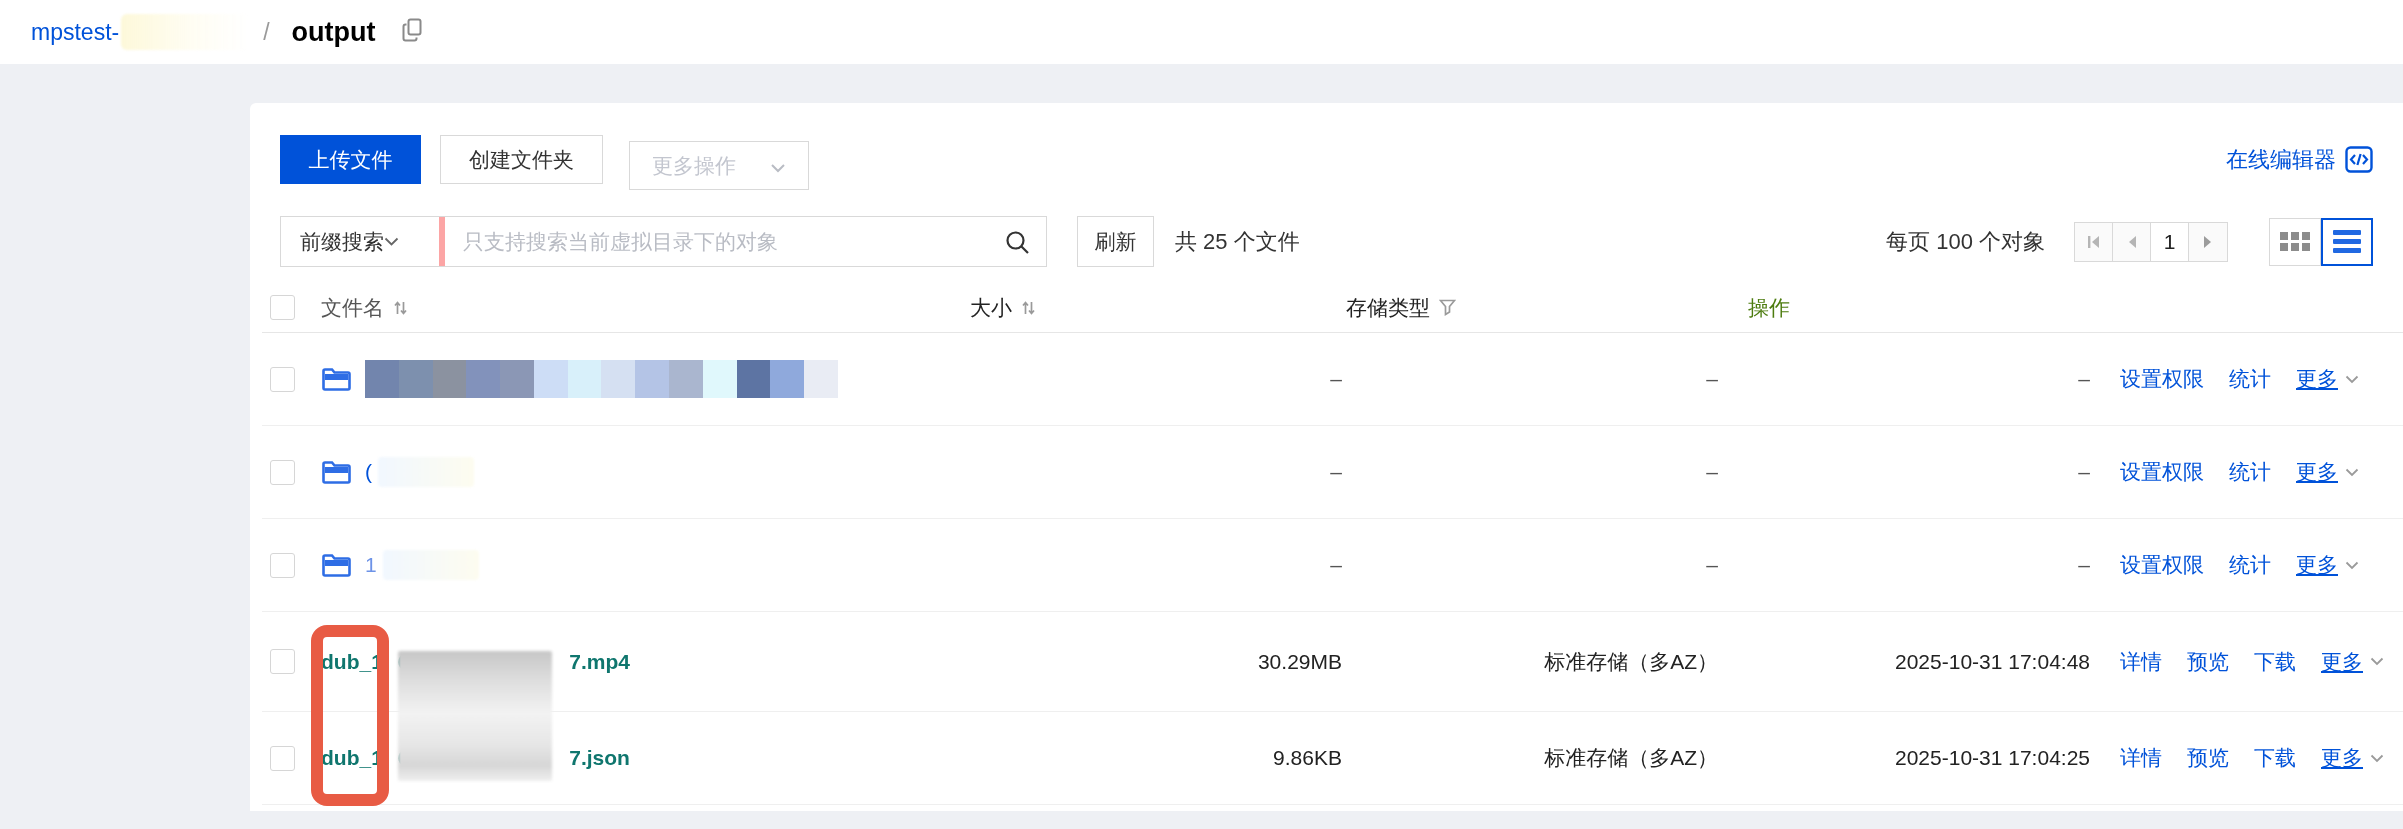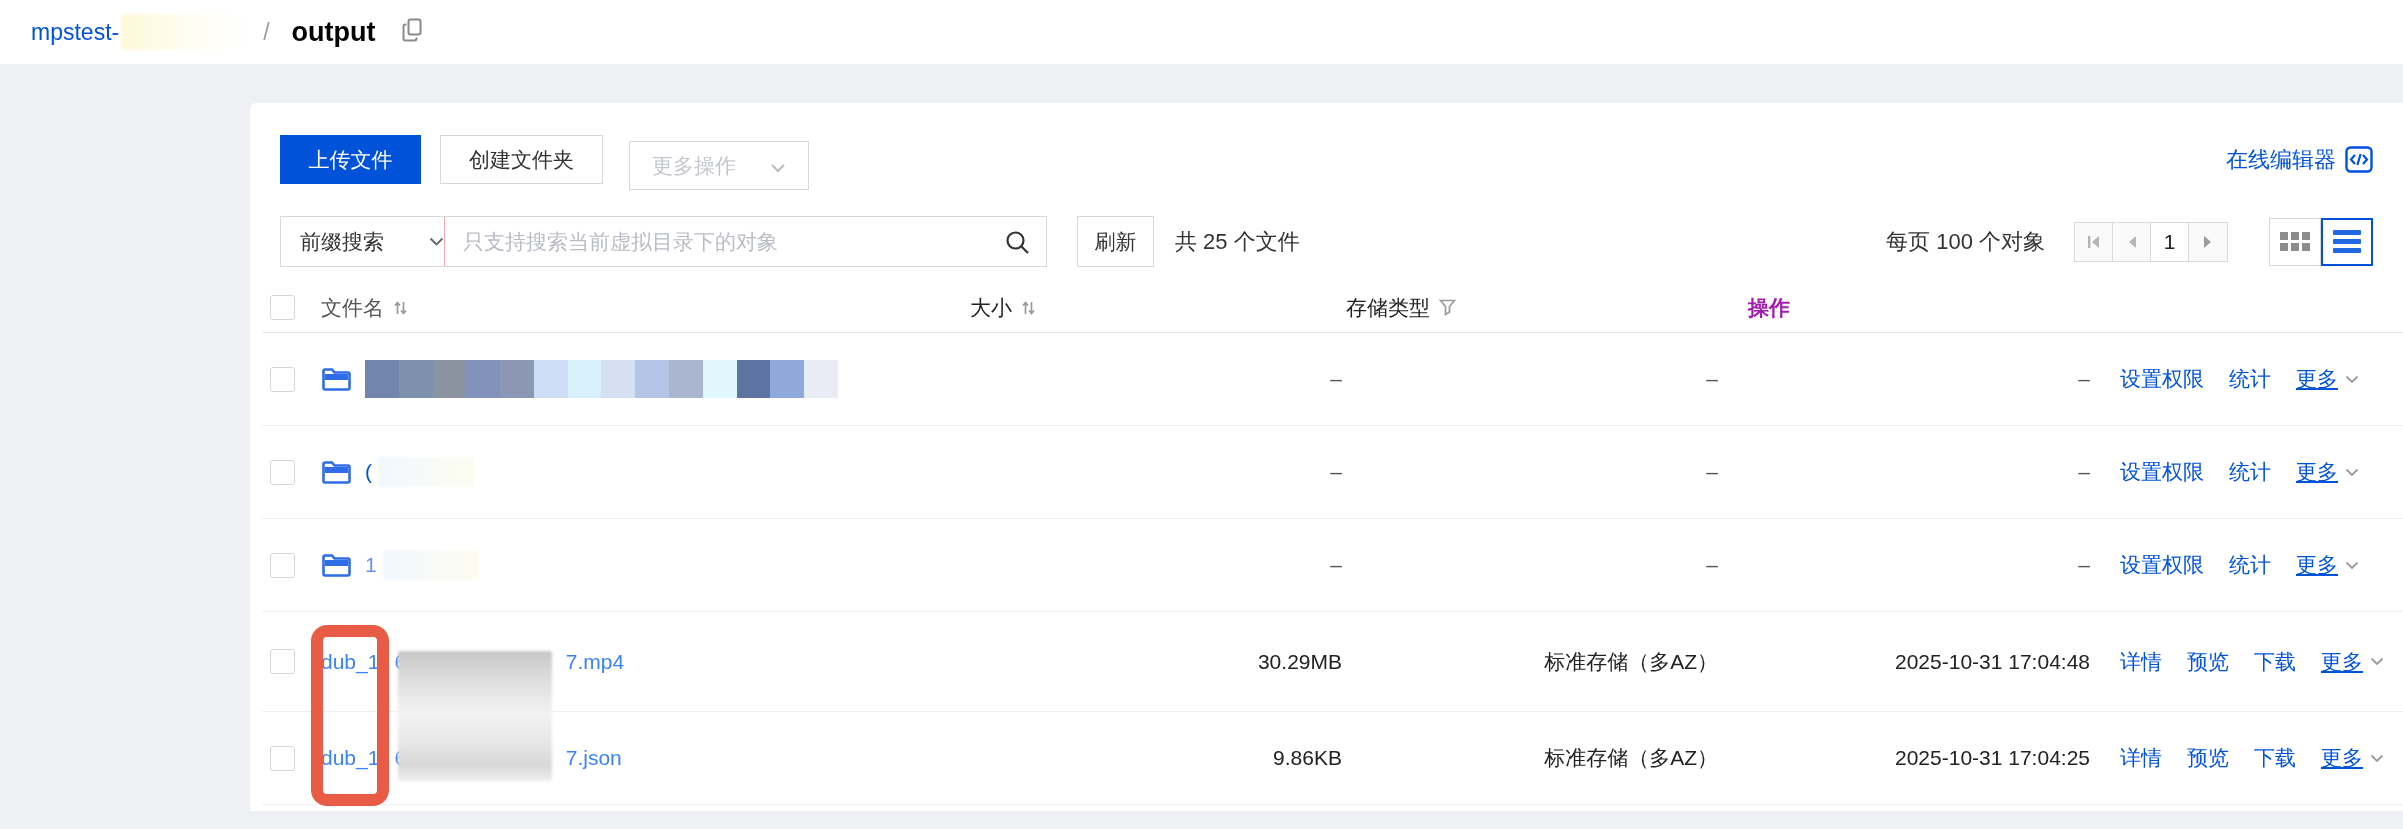--- a/index.html
+++ b/index.html
@@ -25,21 +25,21 @@
   .btn-primary { background:#0052d9; border-color:#0052d9; color:#fff; width:141px; padding:0; }
   .btn-create { margin-left:19px; }
   .btn-more { margin-left:26px; color:#c3c6cf; cursor:default; padding:0 22px;margin-top:12px; }
   .btn-more .chev { margin-left:34px; }
   .toolbar-spacer { flex:1; }
   .editor-link { display:inline-flex; align-items:center; color:#0052d9; font-size:22px; cursor:pointer; }
   .editor-link svg { margin-left:9px; }
   
   .search-row { position:absolute; left:30px; right:30px; top:113px; height:51px; display:flex; align-items:center; }
   .search-combo { display:flex; align-items:center; width:767px; height:51px; border:1px solid #d9d9d9; background:#fff; }
-  .search-mode { width:164px; height:100%; display:flex; align-items:center; justify-content:space-between; padding:0 0 0 19px; border-right:1px solid #fca5a5; cursor:pointer; }
+  .search-mode { width:164px; height:100%; display:flex; align-items:center; padding:0 0 0 19px; border-right:6px solid #fca5a5; cursor:pointer; }
   .search-mode-label { font-size:21px; color:#333; }
   .search-input { flex:1; height:100%; border:0; outline:none; font-size:21px; padding:0 14px 0 18px; color:#333; font-family:inherit; }
   .search-input::placeholder { color:#b9bcc4; }
   .search-glass { margin-right:16px; cursor:pointer; display:flex; }
   .btn-refresh { margin-left:30px; width:77px; height:51px; padding:0; }
   .total-files { margin-left:21px; font-size:22px; color:#333; }
   .pagesize { font-size:22px; color:#333; margin-right:29px; }
   .pager { display:flex; border:1px solid #d9d9d9; height:40px; background:#fff; }
   .pager-cell { width:38px; height:100%; display:flex; align-items:center; justify-content:center; border-right:1px solid #d9d9d9; cursor:pointer; background:#fafafa; }
   .pager-cell:last-child { border-right:0; }
@@ -49,36 +49,36 @@
   .vt-btn.active { border:2px solid #0052d9; }
   .grid-glyph { display:grid; grid-template-columns:repeat(3,8px); grid-gap:3px; }
   .grid-glyph i { width:8px; height:8px; background:#8c8c8c; display:block; }
   .list-glyph i { display:block; width:28px; height:5px; background:#2068e2; margin:4px 0; border-radius:1px; }
   
   .table { position:absolute; left:12px; right:0; top:180px;text-align:right; }
   .trow { display:grid; grid-template-columns:44px 660px 376px 376px 372px 1fr; align-items:center; border-bottom:1px solid #efefef; }
   .thead { height:50px; border-bottom:1px solid #e6e6e6; font-size:21px; color:#555; }
   .thead .hcell { display:flex; align-items:center; }
   .h-modified { color:#111; font-weight:bold; }
-  .h-actions { padding-left:30px; color:#a21caf;font-weight:bold; }
+  .h-actions { padding-left:30px; color:#4d7c0f; }
   .r-body { height:93px; font-size:21px; }
   .r-tall { height:100px; }
   .cell-name { display:flex; align-items:center; padding-left:15px; }
   .cell-plain { padding-left:4px; color:#222; }
   .dash { color:#555; }
   .checkbox { width:25px; height:25px; border:1px solid #d6d6d6; border-radius:3px; background:#fff; cursor:pointer; }
   .cbx-wrap { display:flex; justify-content:flex-start; padding-left:8px; }
   .folder-ic { margin-right:13px; display:flex; flex:none; }
   .folder-link { color:#0052d9; cursor:pointer; }
   .faint-redact { height:30px; width:96px; margin-left:6px; border-radius:4px;
     background:linear-gradient(90deg, rgba(240,247,255,.9), rgba(253,252,238,.9)); filter:blur(1px); }
   .faint-mark { color:#3d6fe0; opacity:.75; }
   .mosaic { width:473px; height:38px; display:flex; }
   .mosaic i { flex:1; display:block; }
-  .fname { color:#3b82f6; display:flex; align-items:center; }
+  .fname { color:#0f766e; display:flex; align-items:center;font-weight:bold; }
   .fname .gap-red { width:15px; }
   .fname .gap-blur { width:148px; }
   .actions { padding-left:30px; display:flex; align-items:center; }
   .actions a { color:#0052d9; text-decoration:none; font-size:21px; margin-right:25px; cursor:pointer; }
   .actions .more-wrap { display:flex; align-items:center; }
   .actions .more-wrap a { margin-right:7px;text-decoration:underline; }
   .sort-ic, .filter-ic, .down-ic { margin-left:9px; display:flex; }
   
   .blurbox-gray { position:absolute; left:398px; top:651px; width:154px; height:130px; z-index:5; border-radius:2px;
     background:linear-gradient(180deg,#c6c6c6 0%,#dddddd 22%,#f2f2f2 48%,#e6e6e6 72%,#d6d6d6 88%,#efefef 100%); filter:blur(1.5px); }

